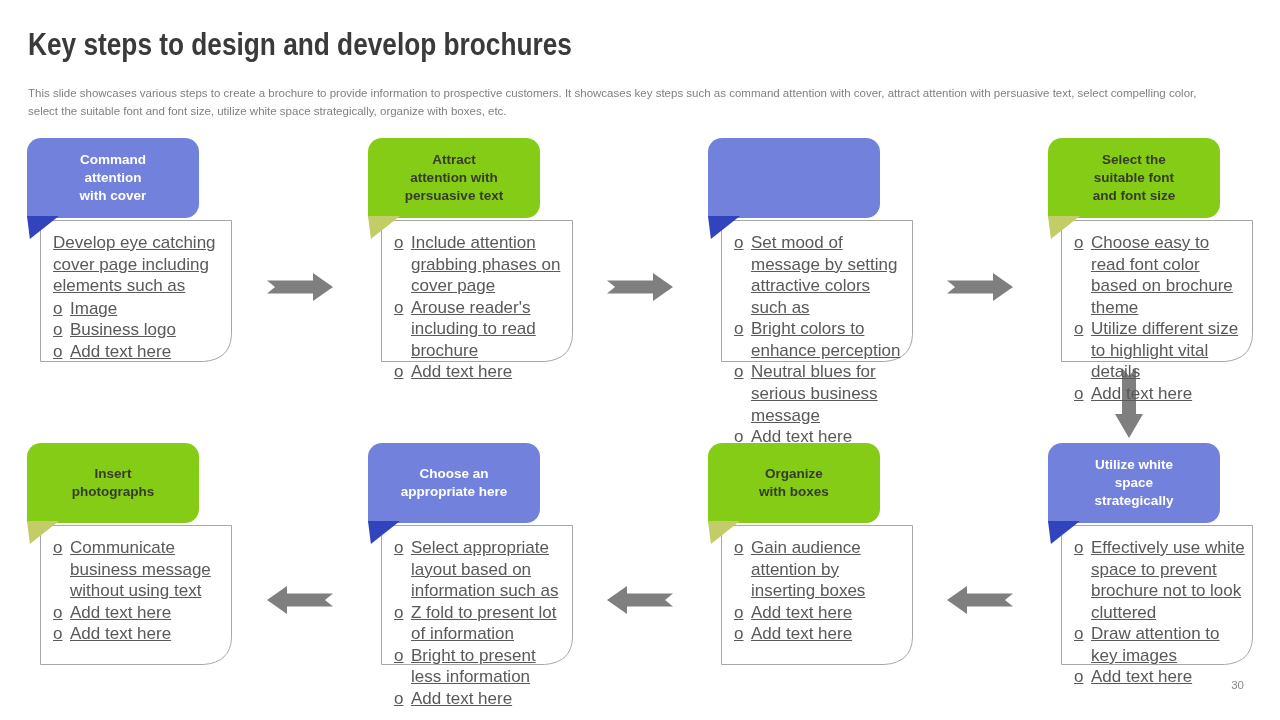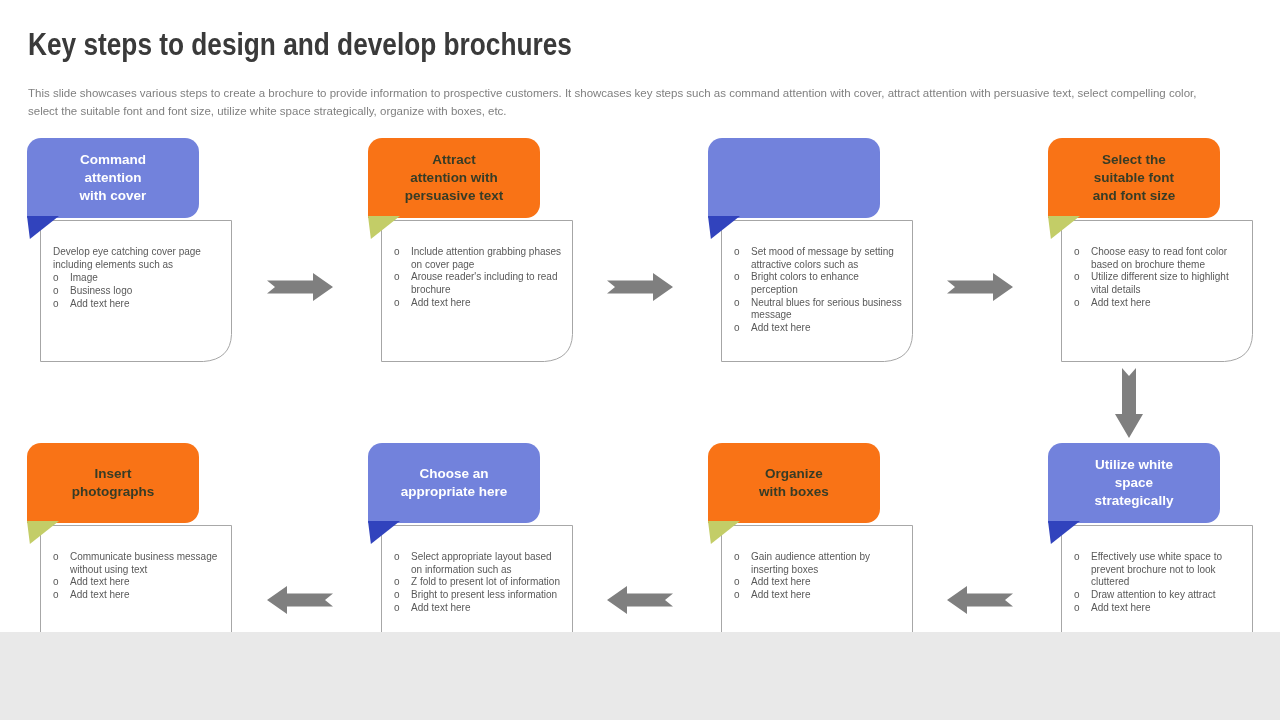--- a/index.html
+++ b/index.html
@@ -1,18 +1,18 @@
 <!DOCTYPE html>
 <html><head>
 <meta charset="utf-8">
 <style>
   * { margin:0; padding:0; box-sizing:border-box; }
   html,body { background:#e9e9e9; }
   .slide {
-    position:relative; width:1280px; height:632px; background:#ffffff;
+    position:relative; width:1280px; height:720px; background:#ffffff;
     overflow:hidden; font-family:"Liberation Sans", sans-serif;
   }
   .title {
     position:absolute; left:28px; top:26px;
     font-size:32px; font-weight:bold; color:#3a3a3a;
     transform:scaleX(0.82); transform-origin:0 50%;
     white-space:nowrap;
   }
   .subtitle {
     position:absolute; left:28px; top:85px; width:1236px;
@@ -29,38 +29,38 @@
     border-radius:14px 14px 14px 0;
     display:flex; align-items:center; justify-content:center;
     text-align:center; z-index:2;
   }
   .hdr-text {
     font-size:13.5px; font-weight:bold; line-height:1.32;
     white-space:pre-line; padding:0 6px;
   }
   .blue  .hdr { background:#7282DC; }
   .blue  .hdr-text { color:#ffffff; }
-  .green .hdr { background:#f97316; }
+  .green .hdr { background:#84cc16; }
   .green .hdr-text { color:#373C26; }
   .tail {
     position:absolute; left:0; top:78px; width:32px; height:23px;
     clip-path:polygon(0 0, 100% 0, 9% 100%);
   }
   .blue  .tail { background:#3143BD; }
   .green .tail { background:#C3CD67; }
 
   .note {
     position:absolute; left:13px; top:82px; width:192px; z-index:1;
   }
   .row1 .note { height:142px; }
   .row2 .note { height:140px; }
   .note-bg { position:absolute; left:0; top:0; width:100%; height:100%; }
   .note-content {
-    position:relative; padding:26px 8px 0 13px;
-    font-size:10px; line-height:1.27; color:#595959;
+    position:relative; padding:12px 8px 0 13px;
+    font-size:17px; line-height:1.27; color:#595959;text-decoration:underline;
   }
   .intro { margin:0 0 1px 0; }
   .note ul { list-style:none; }
   .note li { display:flex; }
   .mk { flex:0 0 17px; }
 
   .arrow { position:absolute; line-height:0; }
 
   .page-number {
     position:absolute; right:36px; top:679px;
@@ -301,21 +301,21 @@
           <path d="M0.5,0.5 L191.5,0.5 L191.5,114.5 Q190.5,139.5 163.5,141.5 L0.5,141.5 Z" fill="#ffffff" stroke="#A6A6A6" stroke-width="1"></path>
         </svg>
       <div class="note-content">
         <ul>
           <li>
               <span class="mk">o</span>
               <span>Effectively  use white space to prevent  brochure not to look cluttered</span>
             </li>
           <li>
               <span class="mk">o</span>
-              <span>Draw attention to key attract</span>
+              <span>Draw attention to key images</span>
             </li>
           <li>
               <span class="mk">o</span>
               <span>Add text here</span>
             </li>
         </ul>
       </div>
     </div>
   </div>
 

